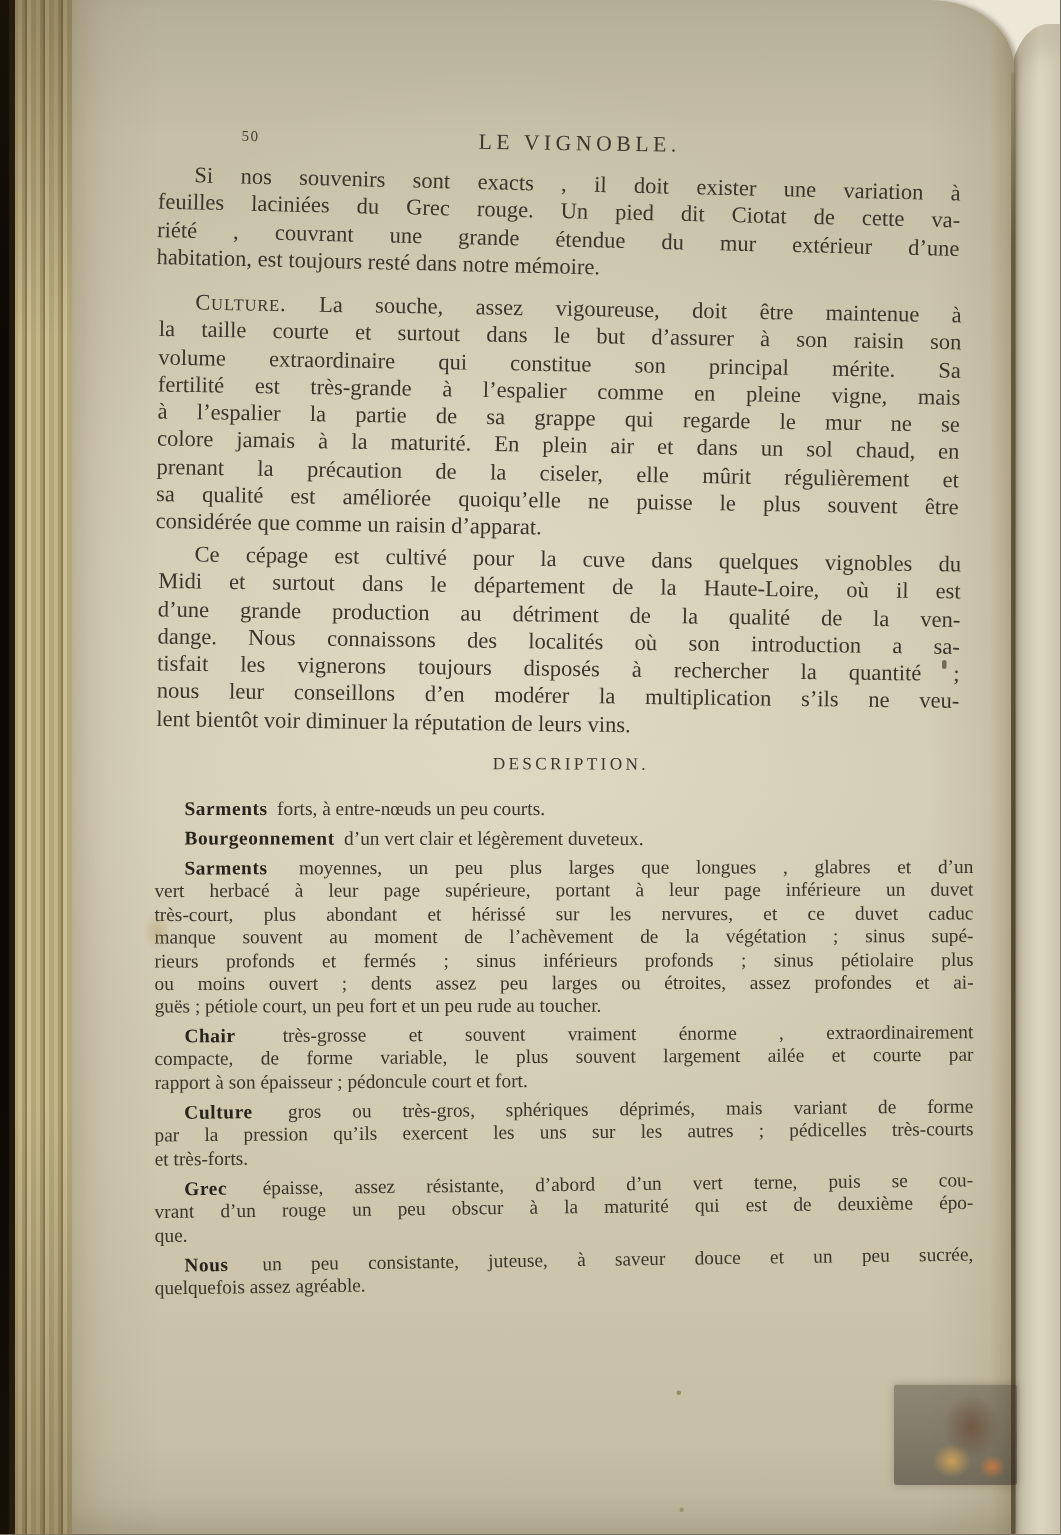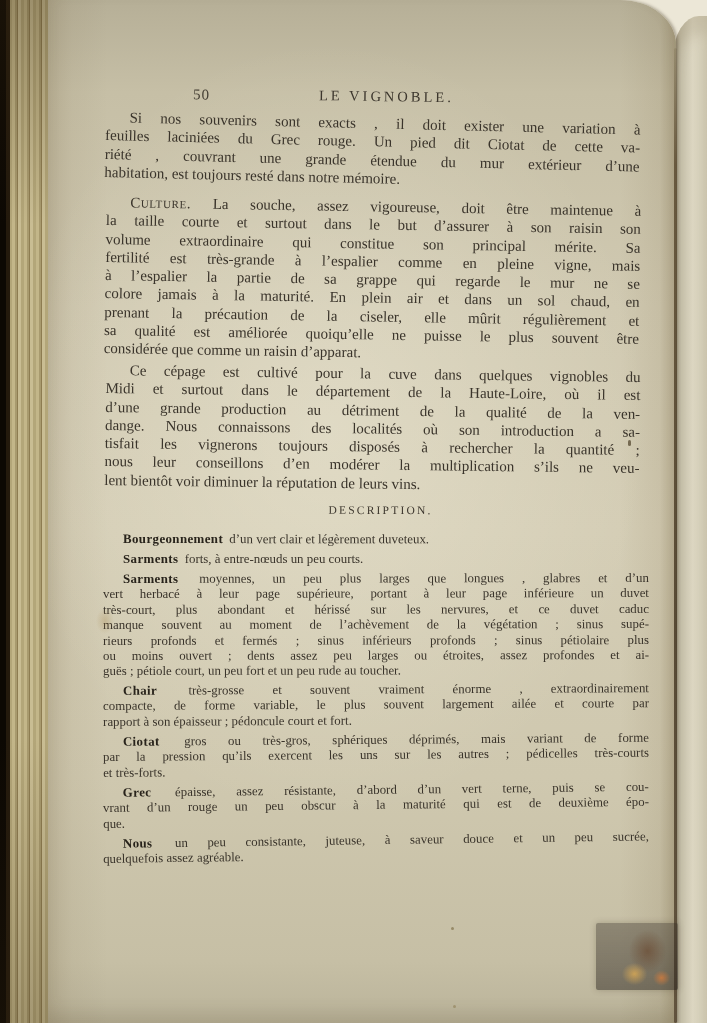--- a/index.html
+++ b/index.html
@@ -44,21 +44,21 @@
       linear-gradient(90deg, #0c0803 0 6px, #241a0d 6px 10px, rgba(0,0,0,0) 10px),
       repeating-linear-gradient(90deg, #c3b689 0 3px, #a89a6e 3px 5px, #8d7c51 5px 6px, #c9bd93 6px 9px, #b3a679 9px 12px),
       #b1a477;
   }
 
   
   .text-col { position:absolute; left:61px; top:84px; width:535px; color:#3a342b; }
   .para { transform-origin:0 50%; }
 
   .pageheader { position:relative; height:18px; margin-bottom:6px; transform-origin:0 50%; }
-  .pagenum { position:absolute; left:88px; top:1px; font-size:15px; letter-spacing:1px; color:#464035; }
+  .pagenum { position:absolute; left:56px; top:1px; font-size:10px; letter-spacing:1px; color:#464035; }
   .ptitle  { position:absolute; left:0; width:100%; text-align:center; text-indent:28px;
              font-size:14.5px; letter-spacing:3px; color:#3c362d; }
 
   .body-para { font-size:15px; line-height:18.3px; }
   .body-para .jline.first { text-indent:24px; }
   .bp2 { margin-top:12px; }
   .bp3 { margin-top:3px; }
 
   .jline { text-align:justify; text-align-last:justify; }
   .jline.last { text-align-last:left; }
@@ -140,42 +140,42 @@
             <div class="jline">dange. Nous connaissons des localités où son introduction a sa-</div>
             <div class="jline">tisfait les vignerons toujours disposés à rechercher la quantité ;</div>
             <div class="jline">nous leur conseillons d’en modérer la multiplication s’ils ne veu-</div>
             <div class="jline last">lent bientôt voir diminuer la réputation de leurs vins.</div>
           </div>
         </div>
 
       <div class="section-heading para" style="transform: rotate(0.2deg);">DESCRIPTION.</div>
 
       <div class="desc-block">
+          <div class="para desc-item" style="transform: rotate(0deg);">
+            <div class="jline last first"><span class="term">Sarments</span> forts, à entre-nœuds un peu courts.</div>
+          </div>
           <div class="para desc-item" style="transform: rotate(0.05deg);">
             <div class="jline last first"><span class="term">Bourgeonnement</span> d’un vert clair et légèrement duveteux.</div>
-          </div>
-          <div class="para desc-item" style="transform: rotate(0deg);">
-            <div class="jline last first"><span class="term">Sarments</span> forts, à entre-nœuds un peu courts.</div>
           </div>
           <div class="para desc-item" style="transform: rotate(-0.1deg);">
             <div class="jline first"><span class="term">Sarments</span> moyennes, un peu plus larges que longues , glabres et d’un</div>
             <div class="jline">vert herbacé à leur page supérieure, portant à leur page inférieure un duvet</div>
             <div class="jline">très-court, plus abondant et hérissé sur les nervures, et ce duvet caduc</div>
             <div class="jline">manque souvent au moment de l’achèvement de la végétation ; sinus supé-</div>
             <div class="jline">rieurs profonds et fermés ; sinus inférieurs profonds ; sinus pétiolaire plus</div>
             <div class="jline">ou moins ouvert ; dents assez peu larges ou étroites, assez profondes et ai-</div>
             <div class="jline last">guës ; pétiole court, un peu fort et un peu rude au toucher.</div>
           </div>
           <div class="para desc-item" style="transform: rotate(-0.3deg);">
             <div class="jline first"><span class="term">Chair</span> très-grosse et souvent vraiment énorme , extraordinairement</div>
             <div class="jline">compacte, de forme variable, le plus souvent largement ailée et courte par</div>
             <div class="jline last">rapport à son épaisseur ; pédoncule court et fort.</div>
           </div>
           <div class="para desc-item" style="transform: rotate(-0.45deg);">
-            <div class="jline first"><span class="term">Ciotat</span> gros ou très-gros, sphériques déprimés, mais variant de forme</div>
+            <div class="jline first"><span class="term">Culture</span> gros ou très-gros, sphériques déprimés, mais variant de forme</div>
             <div class="jline">par la pression qu’ils exercent les uns sur les autres ; pédicelles très-courts</div>
             <div class="jline last">et très-forts.</div>
           </div>
           <div class="para desc-item" style="transform: rotate(-0.65deg);">
             <div class="jline first"><span class="term">Grec</span> épaisse, assez résistante, d’abord d’un vert terne, puis se cou-</div>
             <div class="jline">vrant d’un rouge un peu obscur à la maturité qui est de deuxième épo-</div>
             <div class="jline last">que.</div>
           </div>
           <div class="para desc-item" style="transform: rotate(-0.8deg);">
             <div class="jline first"><span class="term">Nous</span> un peu consistante, juteuse, à saveur douce et un peu sucrée,</div>

